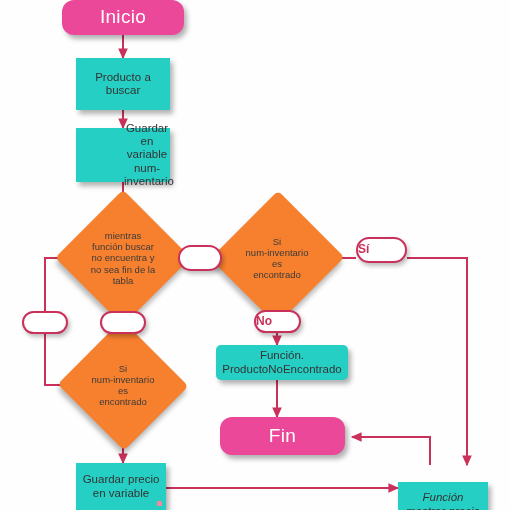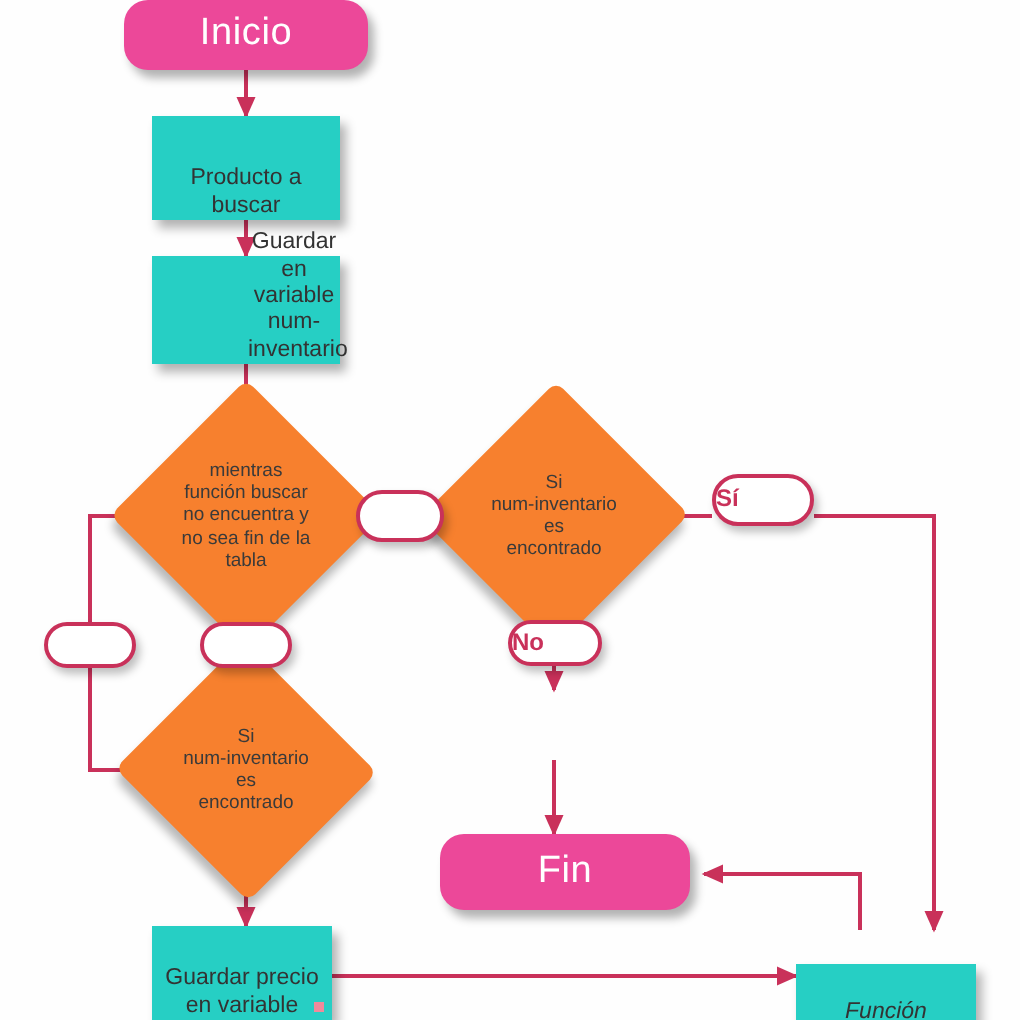--- a/index.html
+++ b/index.html
@@ -48,21 +48,20 @@
   .terminal .node-label {
     font-size: 19px;
     letter-spacing: 0.3px;
   }
 
   
   .process {
     background: #26cfc4;
     color: #333333;
     box-shadow: 3px 4px 5px rgba(0,0,0,0.30);
-    align-items: flex-end;
   }
   .process .node-label {
     font-size: 11.5px;
   }
   .process.rounded { border-radius: 5px; }
 
   
   .corner-marker {
     position: absolute;
     right: 4px;
@@ -191,20 +190,24 @@
   </div>
 
   <div class="node decision" style="left:58px; top:322px; width:130px; height:126px;">
     <span class="diamond-shape"></span>
     <span class="node-label">Si
 num-inventario
 es
 encontrado</span>
   </div>
 
+  <div class="node process rounded" style="left:216px; top:345px; width:132px; height:35px;">
+    <span class="node-label">Función.
+ProductoNoEncontrado</span>
+  </div>
 
   <div class="node terminal" style="left:220px; top:417px; width:125px; height:38px;">
     <span class="node-label">Fin</span>
   </div>
 
   <div class="node process" style="left:76px; top:463px; width:90px; height:47px;">
     <span class="node-label">Guardar precio
 en variable</span>
     <span class="corner-marker"></span>
   </div>

